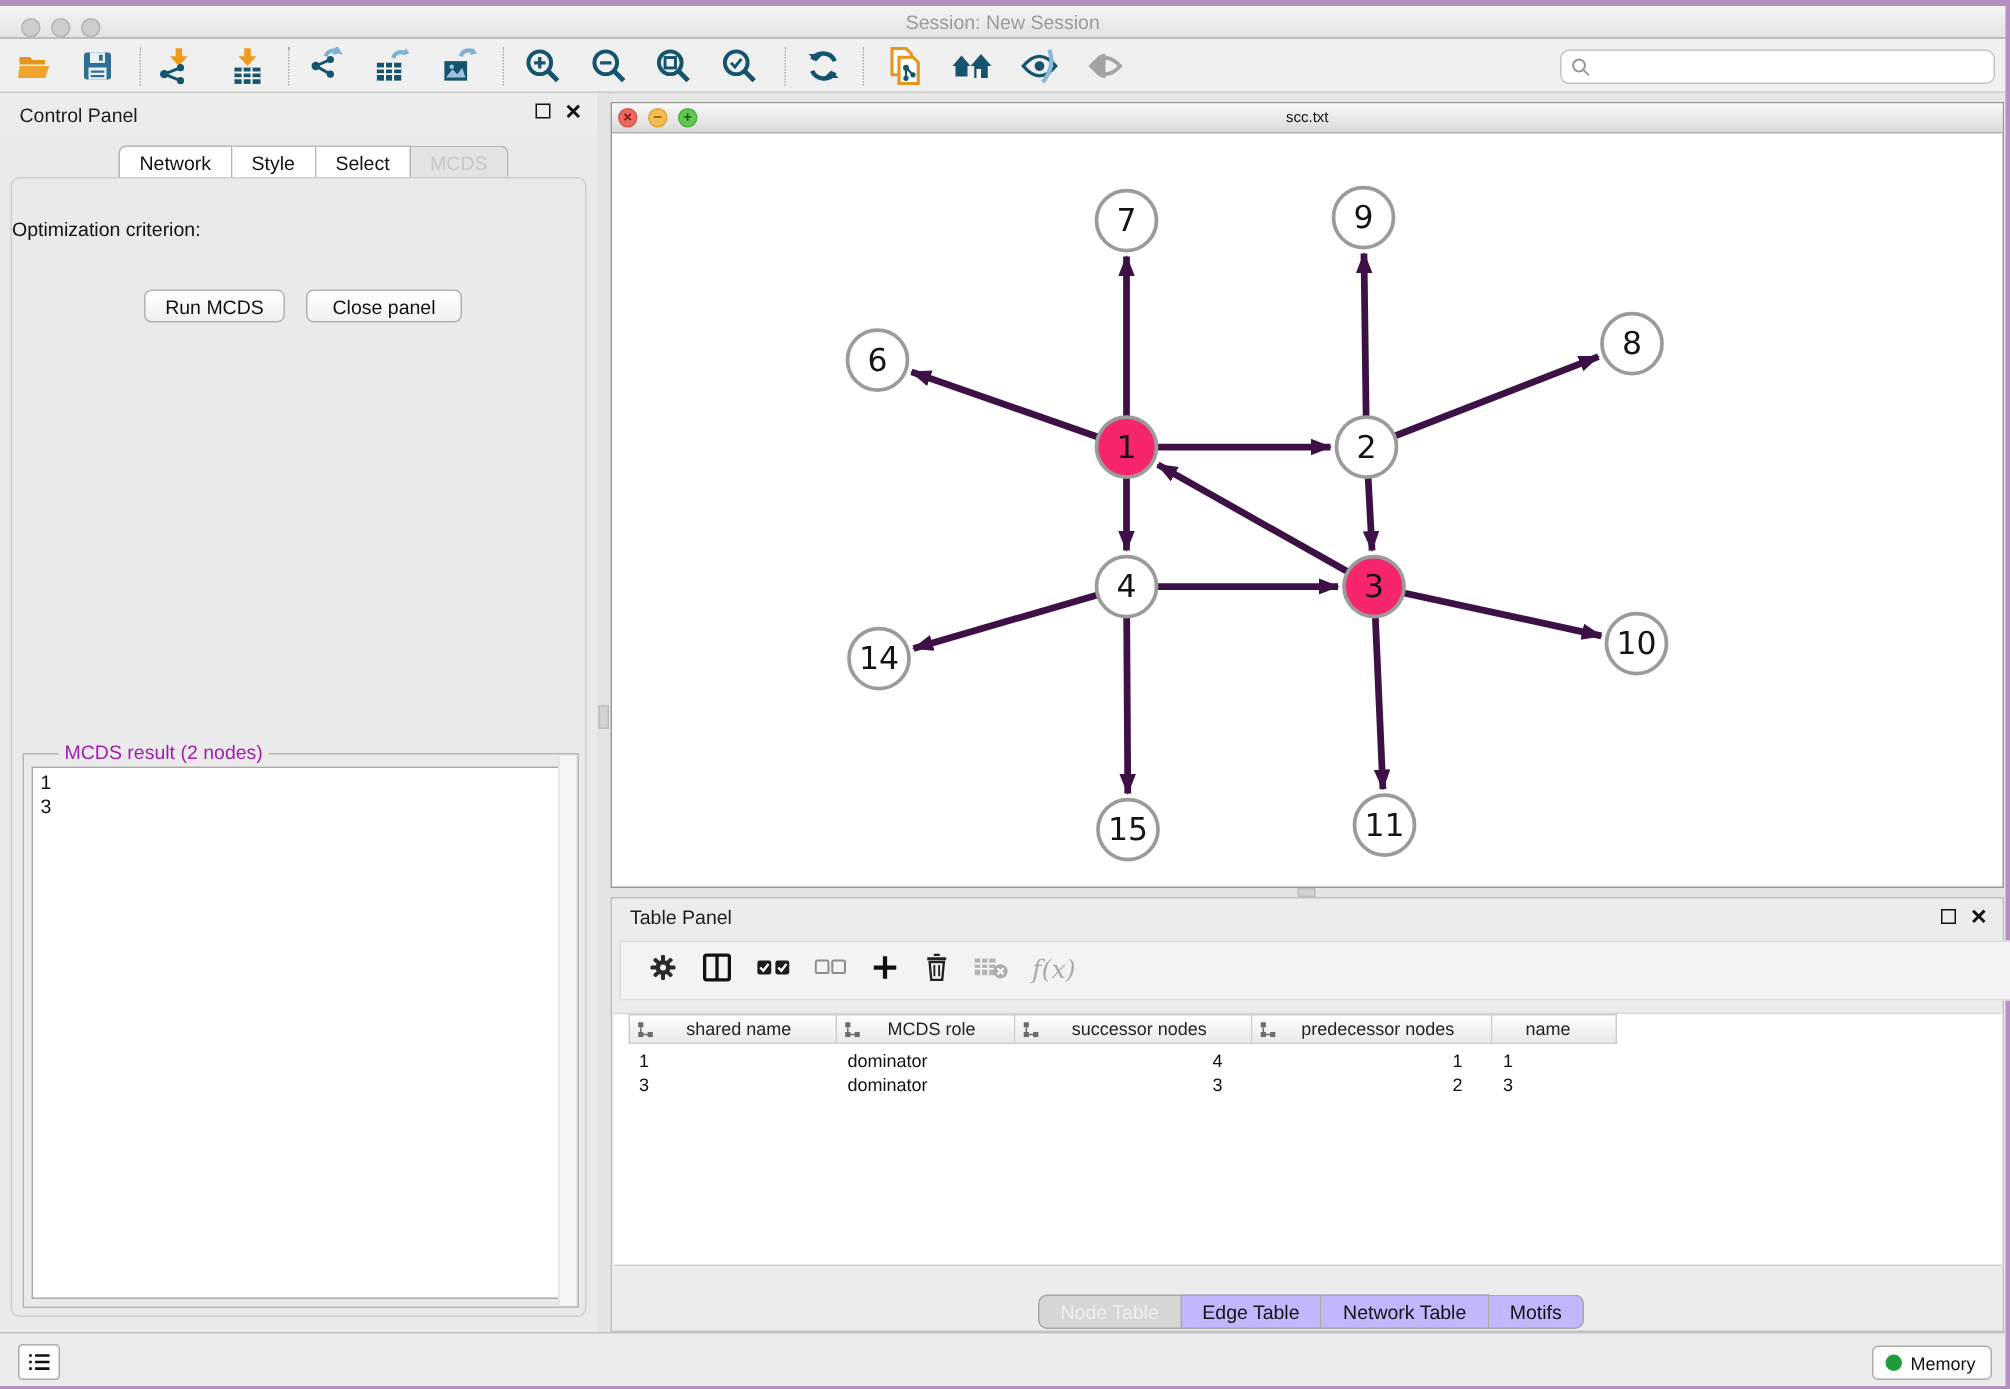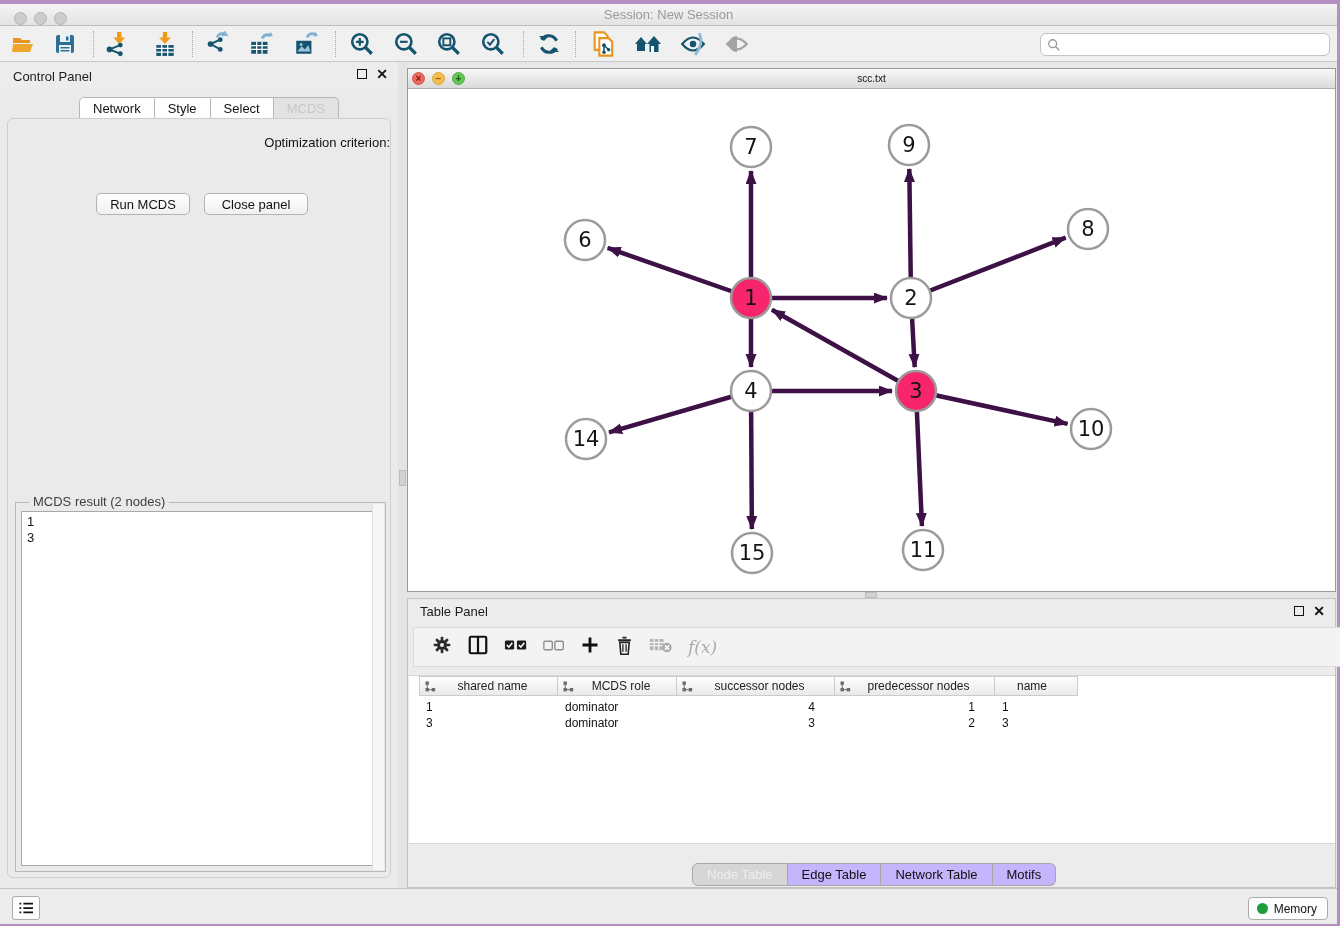--- a/index.html
+++ b/index.html
@@ -38,39 +38,39 @@
   .float-btn { width:10px; height:10px; border:1.5px solid #111; }
   .close-btn { font-size:14px; font-weight:bold; color:#111; line-height:10px; }
   #cp-tabs { position:absolute; left:79px; top:35px; display:flex; }
   .cp-tab { height:23px; padding:0 13px; font-size:13px; display:flex; align-items:center;
     background:#fff; border:1px solid #b6b6b6; border-left:none; color:#111; }
   .cp-tab:first-child { border-left:1px solid #b6b6b6; border-radius:5px 0 0 0; }
   .cp-tab:last-child { border-radius:0 5px 0 0; }
   .cp-tab.sel { background:#e3e3e3; color:#c8c8c8; }
   #cp-body { position:absolute; left:7px; top:56px; width:384px; height:760px;
     background:#eaeaea; border:1px solid #cfcfcf; border-radius:6px; }
-  #opt-label { position:absolute; left:0; top:16px; width:100%; text-align:right;
+  #opt-label { position:absolute; left:0; top:26px; width:100%; text-align:left;
     font-size:13px; color:#111; }
   #criterion-select { position:absolute; left:37px; top:40px; width:311px; height:23px;
     background:#fff; border:1px solid #b3b3b3; border-radius:5px; display:flex;
     align-items:center; font-size:13px; color:#111; padding-left:13px; }
   .chevrons { position:absolute; right:8px; top:4px; display:flex; flex-direction:column; gap:2px; }
   .chev-up { width:0; height:0; border-left:4px solid transparent; border-right:4px solid transparent;
     border-bottom:5px solid #555; }
   .chev-dn { width:0; height:0; border-left:4px solid transparent; border-right:4px solid transparent;
     border-top:5px solid #555; }
   .cp-btn { position:absolute; top:74px; height:22px; background:linear-gradient(#ffffff,#f0f0f0);
     border:1px solid #b3b3b3; border-radius:5px; font-size:13px; color:#111;
     display:flex; align-items:center; justify-content:center; }
   #run-btn  { left:88px; width:94px; }
   #closep-btn { left:196px; width:104px; }
   #result-group { position:absolute; left:7px; top:383px; width:371px; height:370px;
     border:1px solid #b9b9b9; }
-  #result-label { position:absolute; left:13px; top:-9px; background:#eaeaea; padding:0 4px;
-    font-size:13px; color:#404040; }
+  #result-label { position:absolute; left:23px; top:-9px; background:#eaeaea; padding:0 4px;
+    font-size:13px; color:#a21caf; }
   #result-text { position:absolute; left:5px; top:8px; right:5px; bottom:5px; background:#fff;
     border:1px solid #a9a9a9; font-size:13px; line-height:16px; color:#111;
     padding:2px 0 0 5px; white-space:pre-line; }
   #result-scroll { position:absolute; right:1px; top:1px; bottom:1px; width:12px;
     background:#f6f6f6; border-left:1px solid #e0e0e0; }
 
   
   #v-splitter { left:398px; top:62px; width:9px; height:826px; background:#e4e4e4; }
   #v-handle { position:absolute; left:1px; top:408px; width:7px; height:16px;
     background:#d2d2d2; border:1px solid #bdbdbd; }

